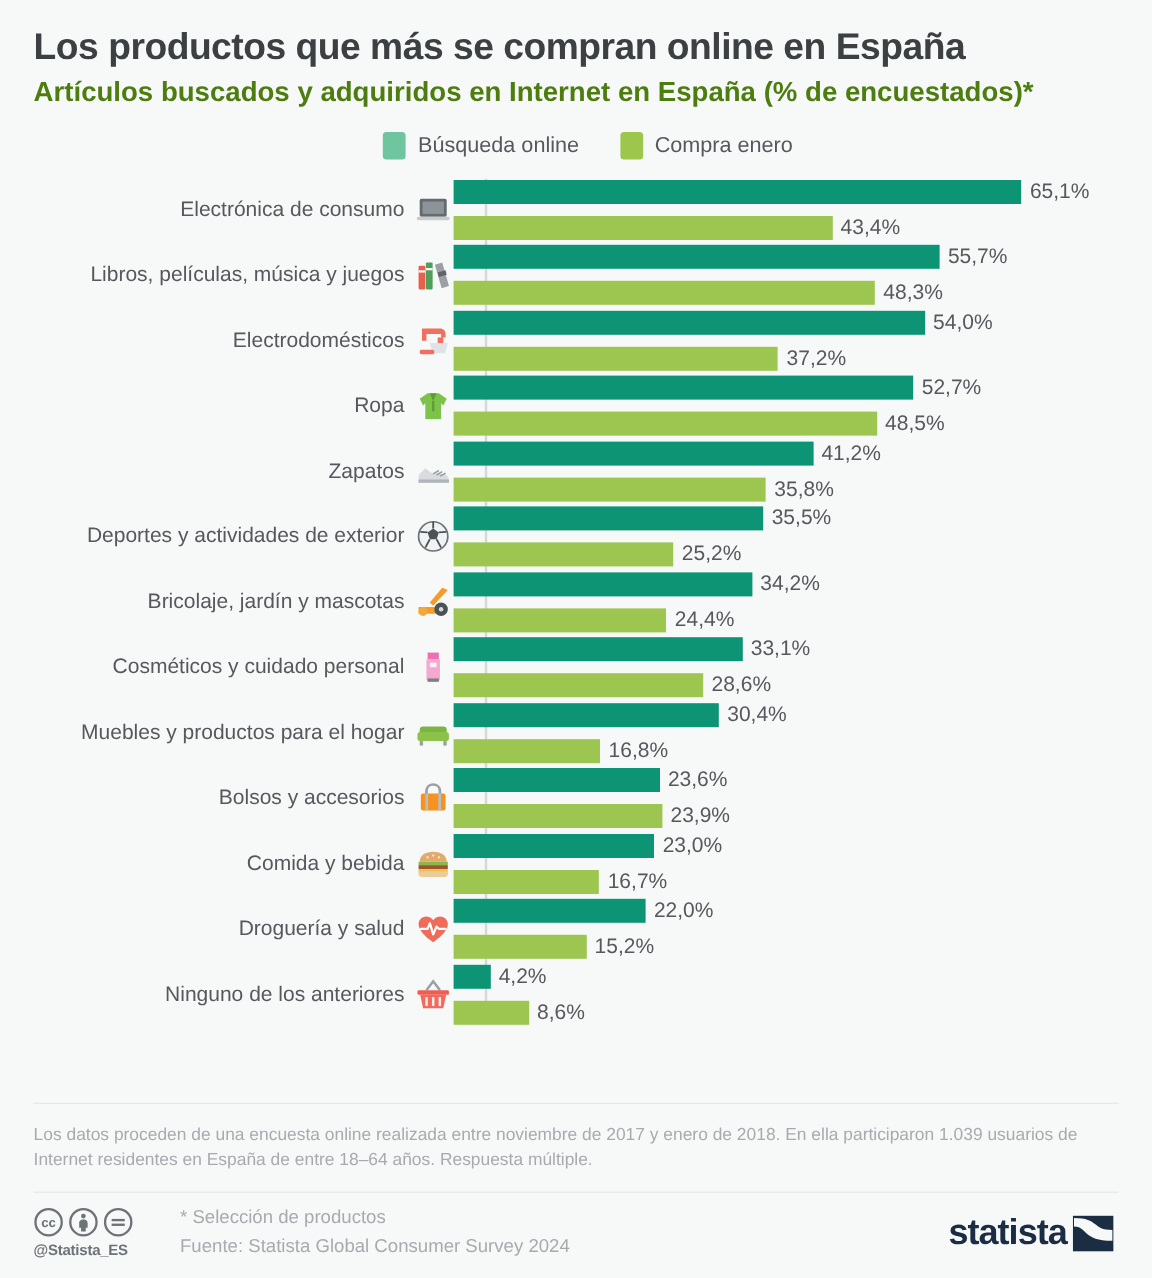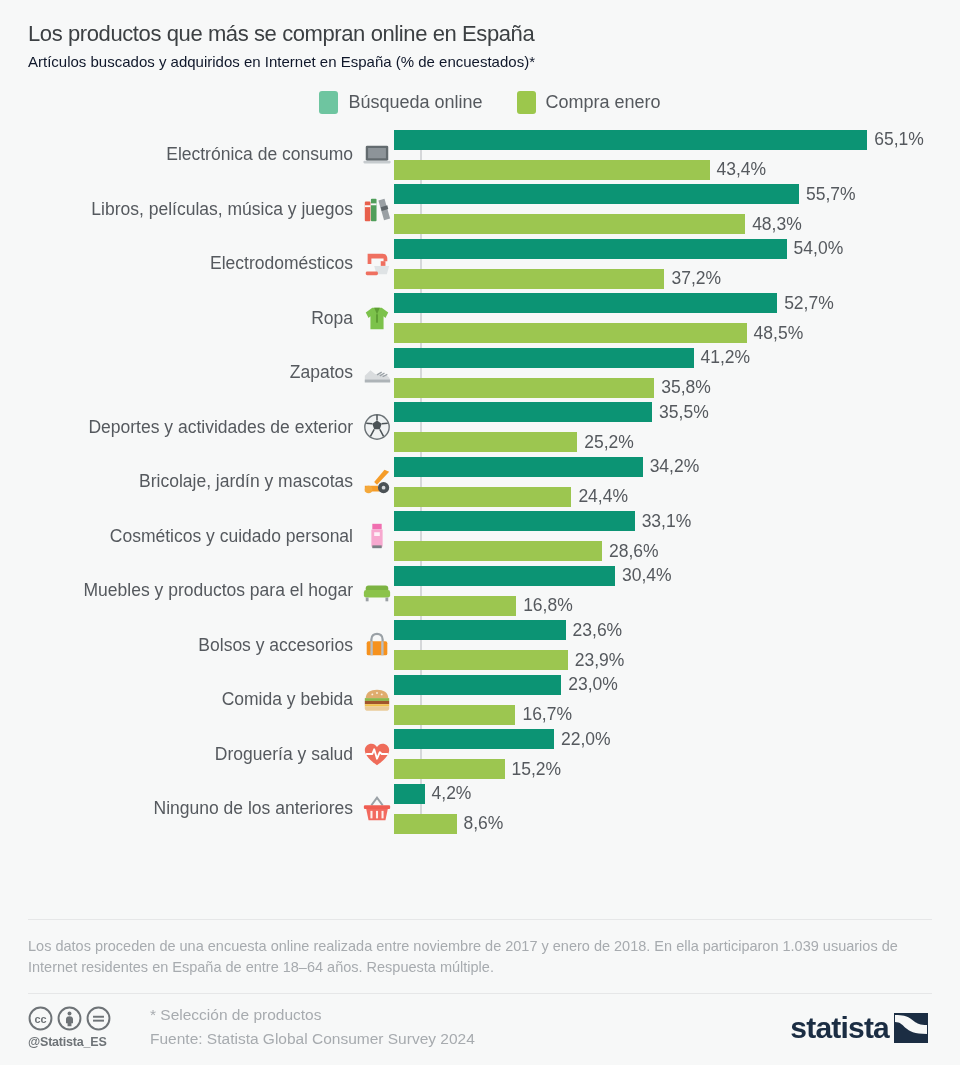--- a/index.html
+++ b/index.html
@@ -24,33 +24,33 @@
     display: flex;
     flex-direction: column;
     background: #f7f8f8;
   }
 
   
   .header {
     padding: 22px 28px 0 28px;
   }
   .title {
-    font-size: 22px;
-    font-weight: normal;
+    font-size: 31px;
+    font-weight: bold;
     color: #3c4043;
     letter-spacing: -0.4px;
     line-height: 1.12;
     margin: 0 0 6px 0;
   }
   .subtitle {
-    font-size: 15px;
-    color: #0f172a;
+    font-size: 23px;
+    color: #4d7c0f;
     line-height: 1.2;
     margin: 0;
-    font-weight: normal;
+    font-weight: bold;
   }
 
   
   .legend {
     display: flex;
     justify-content: center;
     align-items: center;
     gap: 34px;
     margin-top: 20px;
     padding-left: 20px;
@@ -71,21 +71,20 @@
     color: #55595e;
   }
 
   
   .chart {
     position: relative;
     margin-top: 14px;
     padding-left: 28px;
     padding-right: 18px;
     flex: 0 0 auto;
-    margin-left: 16px;
   }
   .axis-line {
     position: absolute;
     left: 404px;
     top: 2px;
     bottom: 2px;
     width: 2px;
     background: #d5d7d9;
   }
   .rows {

